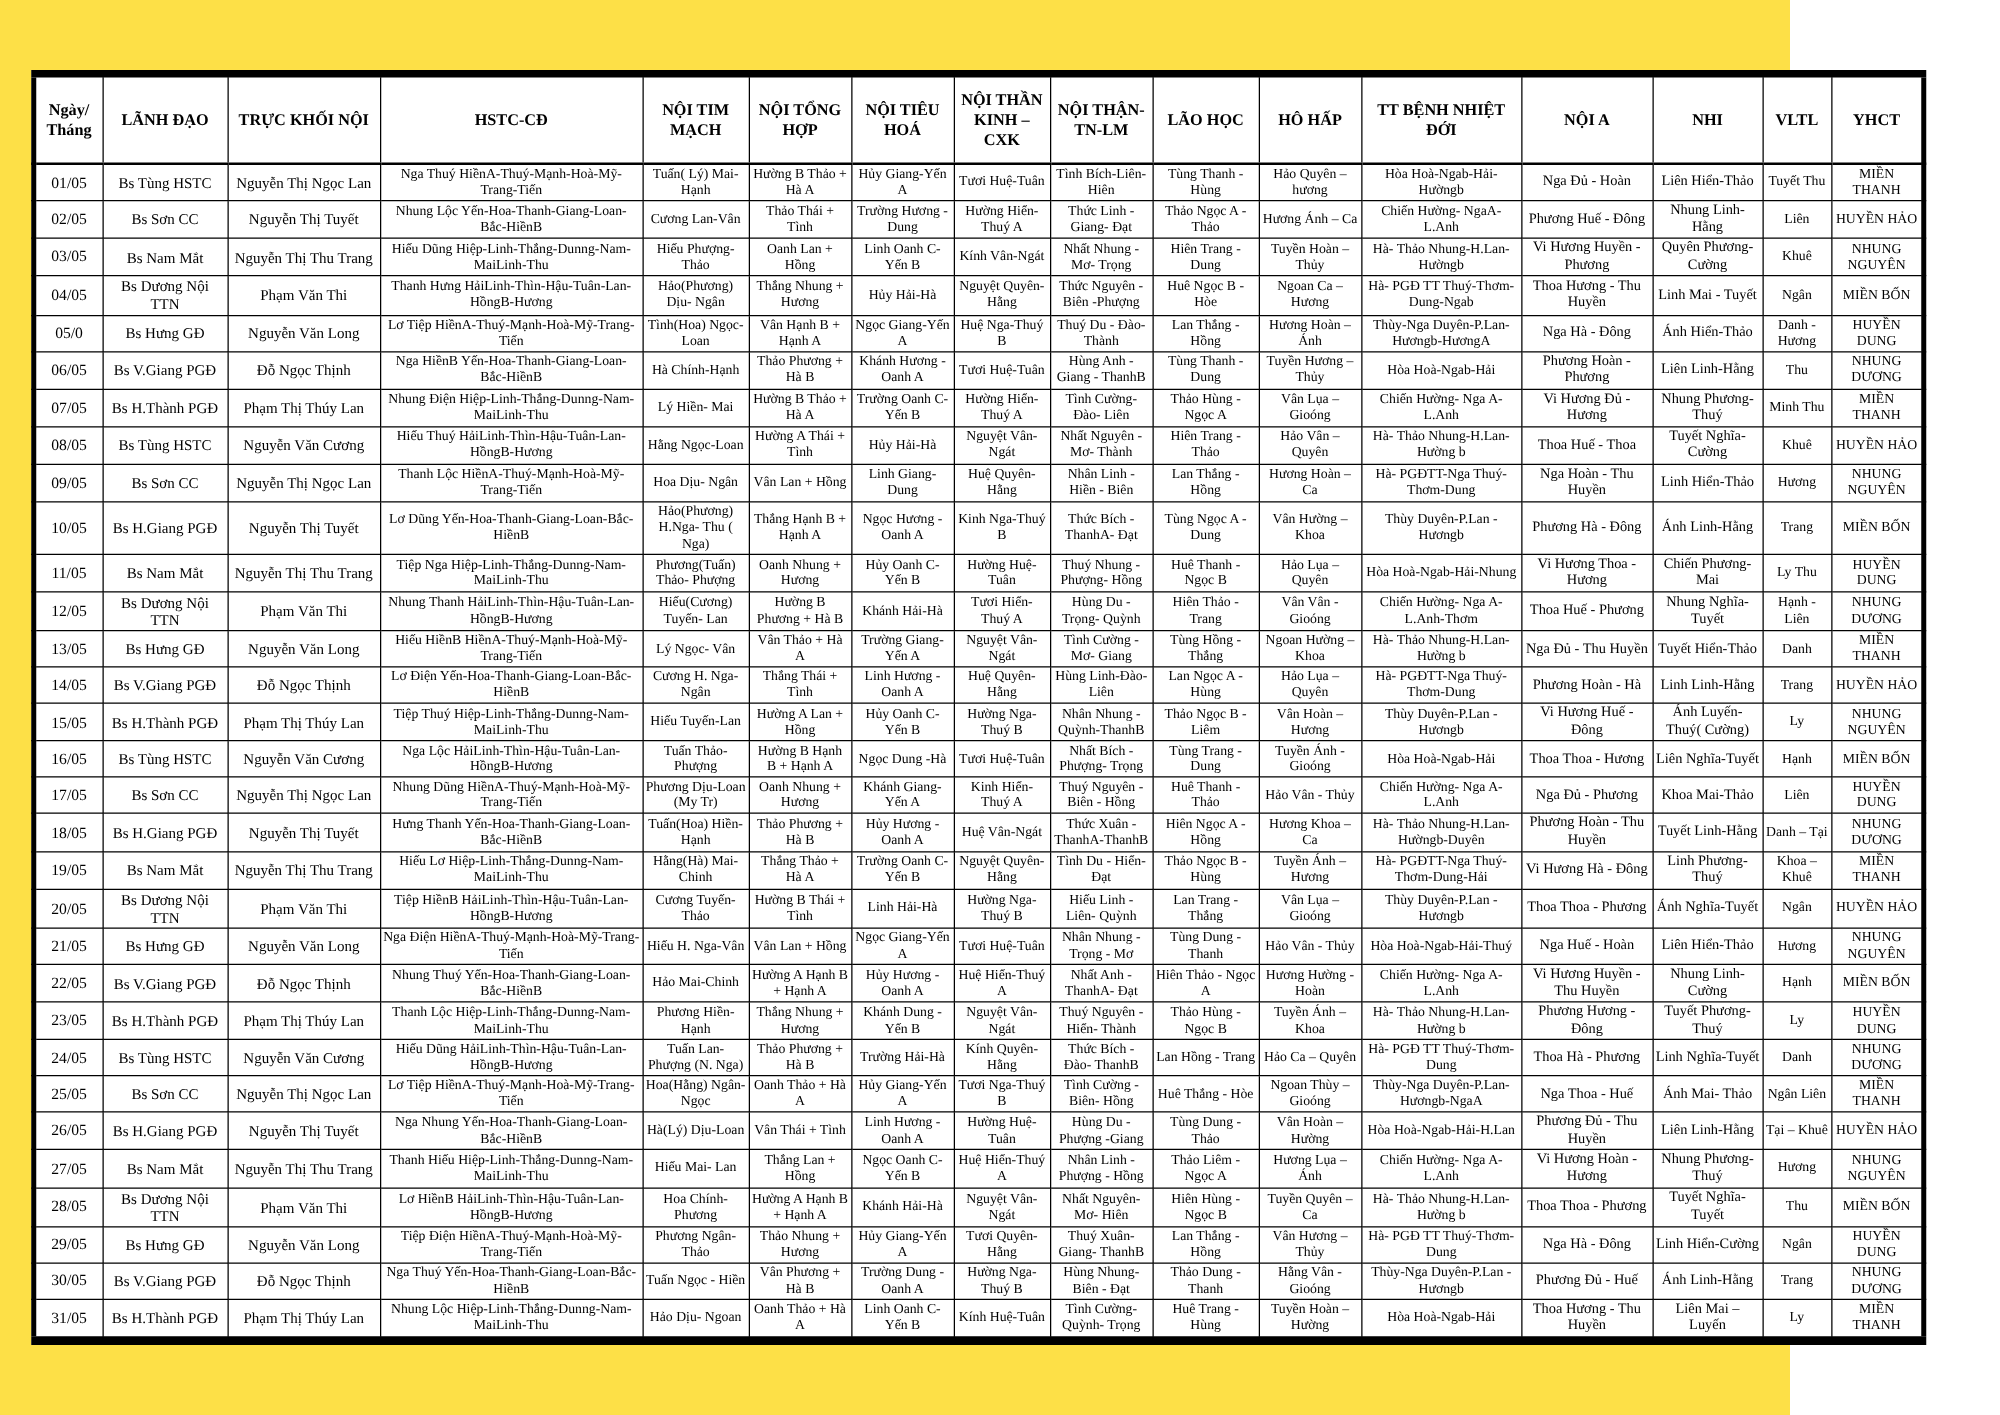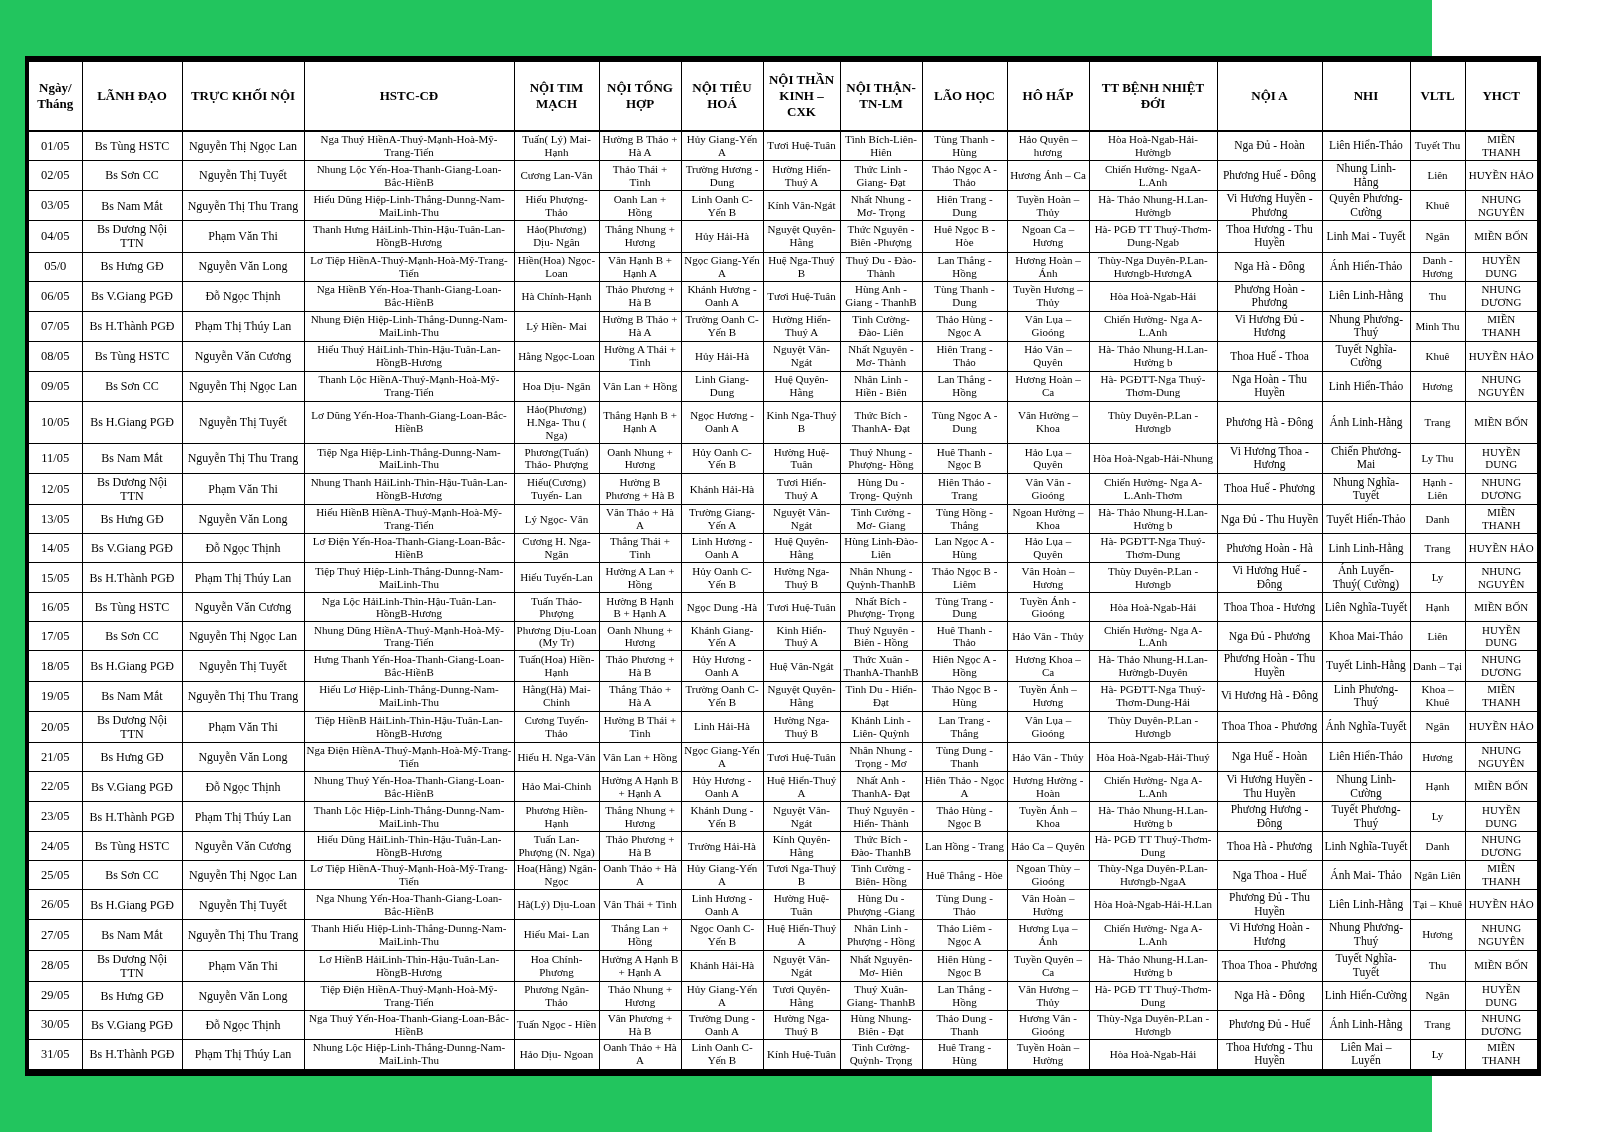--- a/index.html
+++ b/index.html
@@ -5,21 +5,21 @@
   * { box-sizing: border-box; margin: 0; padding: 0; }
   html, body {
     background: #ffffff;
     width: 1600px;
     font-family: "Liberation Serif", "DejaVu Serif", serif;
     color: #000;
   }
   .page {
     width: 1432px;
     height: 1132px;
-    background: #22c55e;
+    background: #fde047;
     padding: 56px 0 0 25px;
   }
   table.roster {
     border-collapse: collapse;
     table-layout: fixed;
     width: 1512px;
     border: 4px solid #000;
     border-top: 6px solid #000;
     border-bottom: 7px solid #000;
     background: #fff;
@@ -171,21 +171,21 @@
           <td>Thoa Hương - Thu Huyền</td>
           <td>Linh Mai - Tuyết</td>
           <td>Ngân</td>
           <td>MIỀN BỐN</td>
         </tr>
         <tr>
           <td class="date">05/0</td>
           <td>Bs Hưng GĐ</td>
           <td>Nguyễn Văn Long</td>
           <td>Lơ Tiệp HiềnA-Thuý-Mạnh-Hoà-Mỹ-Trang-Tiến</td>
-          <td>Hiền(Hoa) Ngọc- Loan</td>
+          <td>Tình(Hoa) Ngọc- Loan</td>
           <td>Vân Hạnh B + Hạnh A</td>
           <td>Ngọc Giang-Yến A</td>
           <td>Huệ Nga-Thuý B</td>
           <td>Thuý Du - Đào-Thành</td>
           <td>Lan Thắng - Hồng</td>
           <td>Hương Hoàn – Ánh</td>
           <td>Thùy-Nga Duyên-P.Lan-Hươngb-HươngA</td>
           <td>Nga Hà - Đông</td>
           <td>Ánh Hiển-Thảo</td>
           <td>Danh - Hương</td>
@@ -445,21 +445,21 @@
         </tr>
         <tr>
           <td class="date">20/05</td>
           <td>Bs Dương Nội TTN</td>
           <td>Phạm Văn Thi</td>
           <td>Tiệp HiềnB HảiLinh-Thìn-Hậu-Tuân-Lan-HồngB-Hương</td>
           <td>Cương Tuyến-Thảo</td>
           <td>Hường B Thái + Tình</td>
           <td>Linh Hải-Hà</td>
           <td>Hường Nga-Thuý B</td>
-          <td>Khánh Linh - Liên- Quỳnh</td>
+          <td>Hiếu Linh - Liên- Quỳnh</td>
           <td>Lan Trang - Thắng</td>
           <td>Vân Lụa – Gioóng</td>
           <td>Thùy Duyên-P.Lan - Hươngb</td>
           <td>Thoa Thoa - Phương</td>
           <td>Ánh Nghĩa-Tuyết</td>
           <td>Ngân</td>
           <td>HUYỀN HẢO</td>
         </tr>
         <tr>
           <td class="date">21/05</td>
@@ -627,21 +627,21 @@
           <td class="date">30/05</td>
           <td>Bs V.Giang PGĐ</td>
           <td>Đỗ Ngọc Thịnh</td>
           <td>Nga Thuý Yến-Hoa-Thanh-Giang-Loan-Bắc-HiềnB</td>
           <td>Tuấn  Ngọc - Hiền</td>
           <td>Vân Phương + Hà B</td>
           <td>Trường Dung - Oanh A</td>
           <td>Hường Nga-Thuý B</td>
           <td>Hùng  Nhung-Biên - Đạt</td>
           <td>Thảo Dung - Thanh</td>
-          <td>Hương Vân - Gioóng</td>
+          <td>Hằng Vân - Gioóng</td>
           <td>Thùy-Nga Duyên-P.Lan - Hươngb</td>
           <td>Phương Đủ -  Huế</td>
           <td>Ánh Linh-Hằng</td>
           <td>Trang</td>
           <td>NHUNG DƯƠNG</td>
         </tr>
         <tr>
           <td class="date">31/05</td>
           <td>Bs H.Thành PGĐ</td>
           <td>Phạm Thị Thúy Lan</td>

